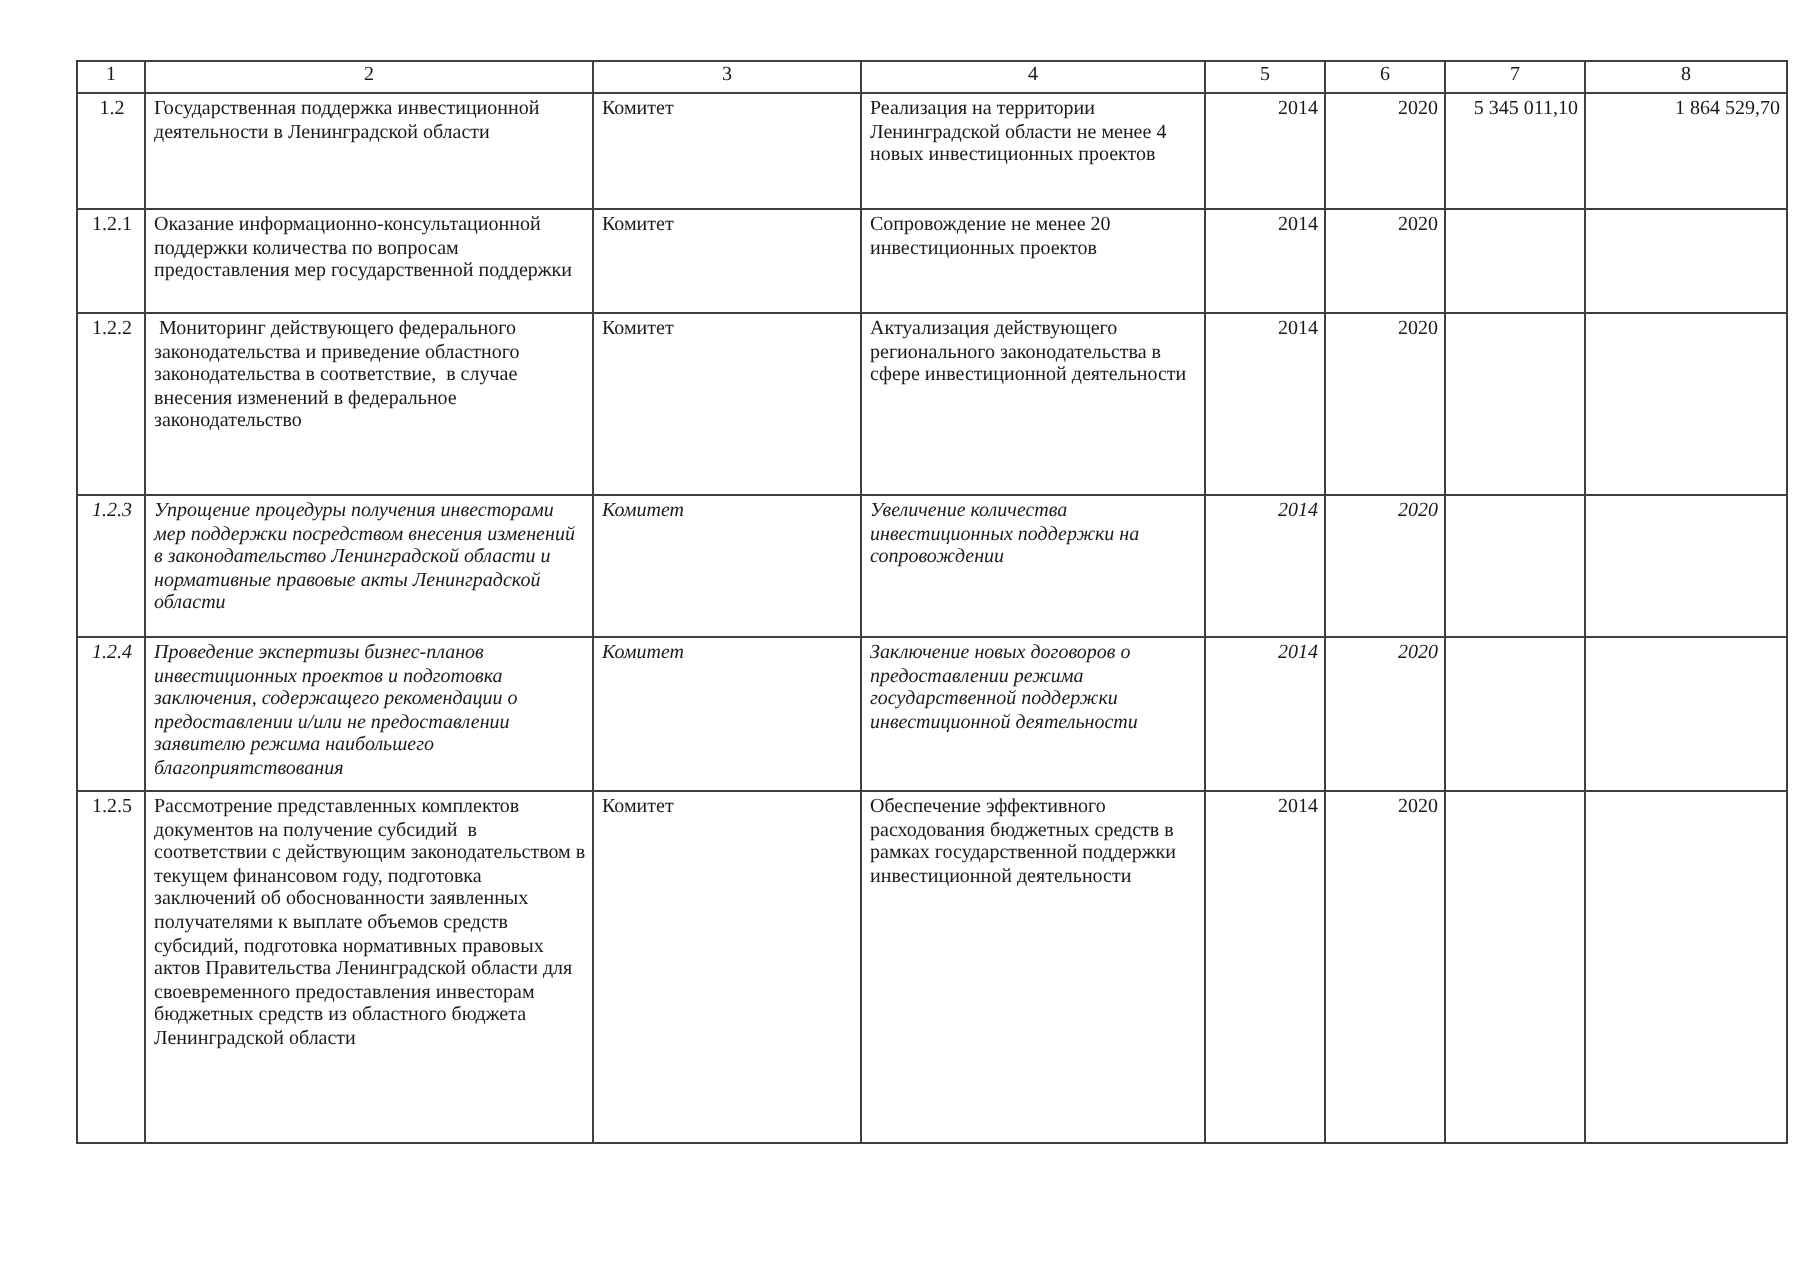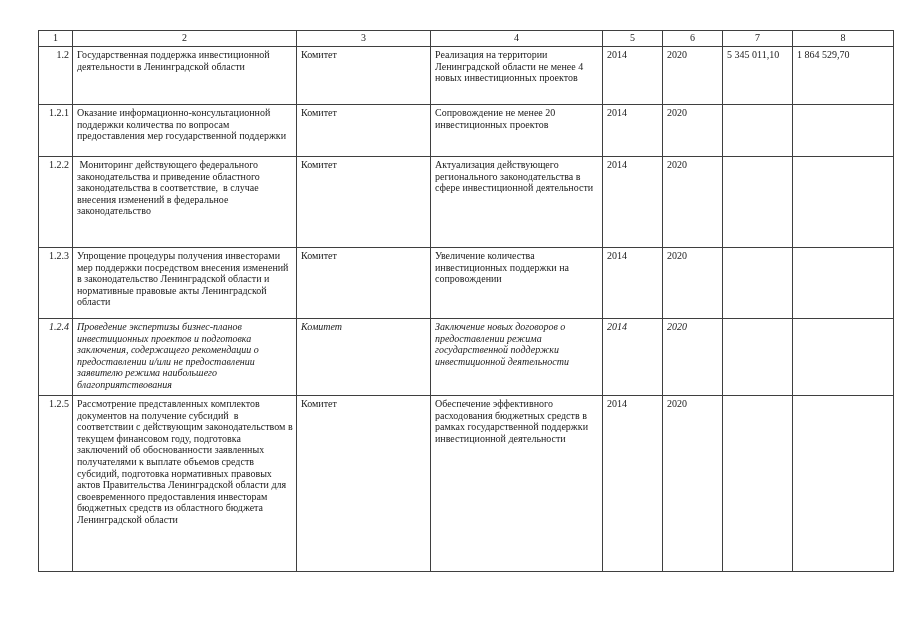--- a/index.html
+++ b/index.html
@@ -40,26 +40,26 @@
     overflow: hidden;
     white-space: pre-wrap;
     word-wrap: break-word;
   }
   table.program-table thead th {
     text-align: center;
     height: 13px;
     padding: 1px 2px;
     line-height: 12px;
   }
-  td.c-num    { text-align: right; }
-  td.c-center { text-align: left; padding-left: 2px; padding-right: 2px; margin-top: 42px; }
+  td.c-num    { text-align: center; }
+  td.c-center { text-align: right; padding-left: 2px; padding-right: 2px; margin-top: 42px; }
   tbody tr:nth-child(1) { height: 58px; }
   tbody tr:nth-child(2) { height: 52px; }
   tbody tr:nth-child(3) { height: 91px; }
-  tbody tr:nth-child(4) { height: 71px; }
+  tbody tr:nth-child(4) { height: 71px; font-style: italic; }
   tbody tr:nth-child(5) { height: 77px; font-style: italic; }
   tbody tr:nth-child(6) { height: 176px; }
 </style>
 </head>
 <body>
 
 <div class="doc-page">
   <table class="program-table">
     <colgroup>
       <col style="width:34px">

